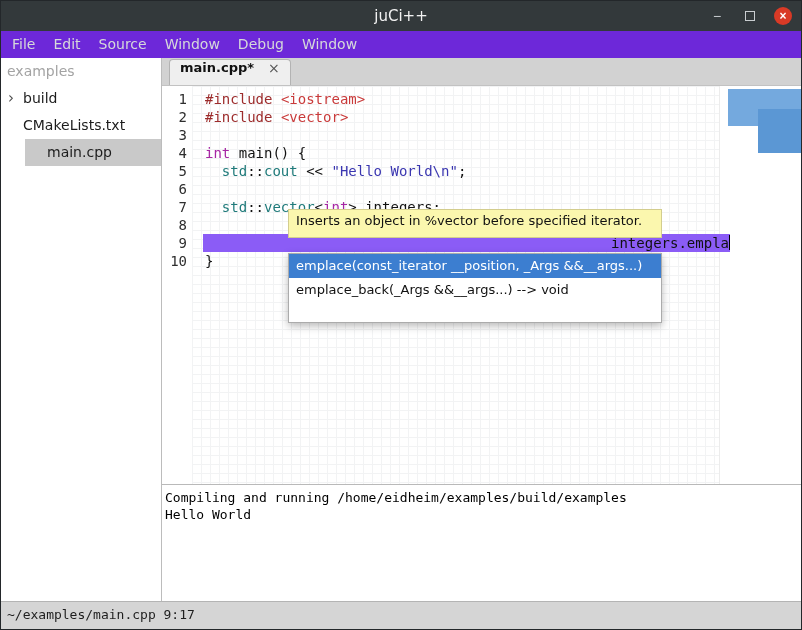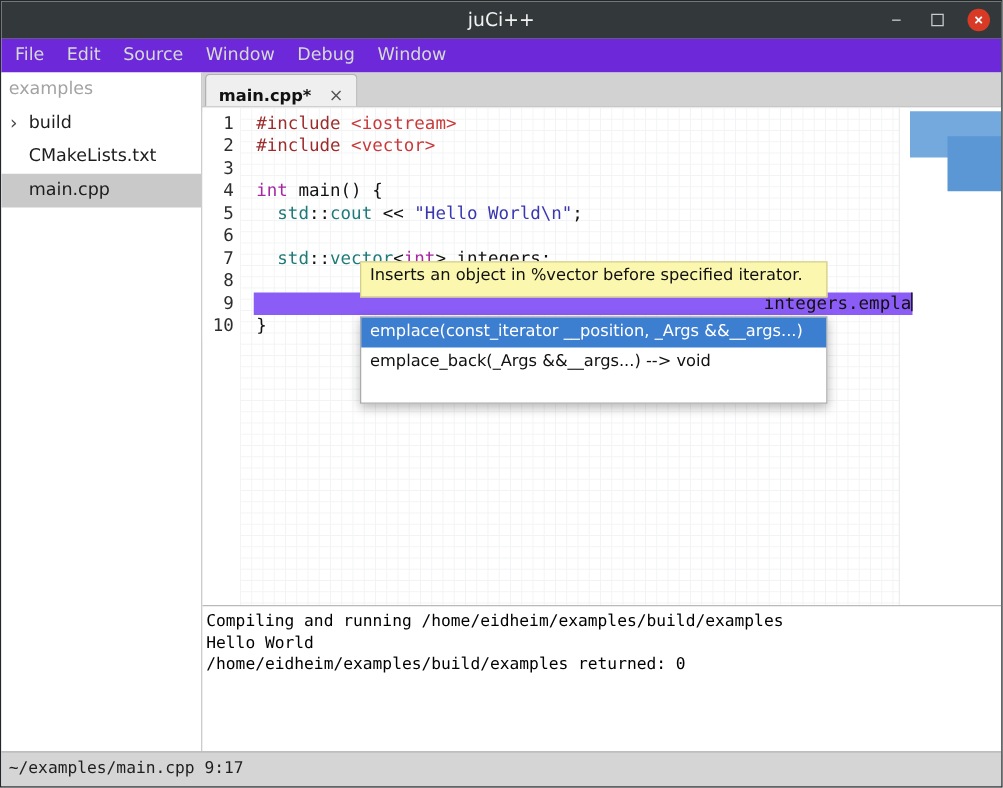--- a/index.html
+++ b/index.html
@@ -21,27 +21,27 @@
   
   .menubar { position:absolute; left:0; top:30px; right:0; height:27px; background:#6d28d9;
              display:flex; align-items:center; padding-left:2px; box-sizing:border-box; }
   .menu-item { padding:0 9px; font-size:14px; color:#d6d9da; line-height:27px; }
 
   
   .sidebar { position:absolute; left:0; top:57px; width:161px; bottom:28px; background:#fff;
              border-right:1px solid #bcbcbc; box-sizing:border-box; }
   .sb-header { height:27px; line-height:27px; padding-left:6px; color:#a3a3a3; font-size:14px; }
   .sb-item { height:27px; line-height:27px; padding-left:22px; font-size:14px; color:#1c1c1c; position:relative; }
-  .sb-item.selected { background:#c9c9c9; }
+  .sb-item.selected { background:#c9c9c9;margin-left:24px; }
   .chev { position:absolute; left:7px; top:0; font-size:15px; color:#4a4a4a; }
 
   
   .tabbar { position:absolute; left:161px; top:57px; right:0; height:28px; background:#d2d2d2;
             border-bottom:1px solid #c2c2c2; box-sizing:border-box; display:flex; align-items:flex-end; }
-  .tab { display:flex; align-items:flex-end; gap:14px; margin-left:2px; padding:0 10px; height:25px;
+  .tab { display:flex; align-items:flex-start; gap:14px; margin-left:7px; padding:0 10px; height:25px;
          background:#efefef; border:1px solid #b3b3b3; border-bottom:none; border-radius:4px 4px 0 0; }
   .tab-label { font-size:13px; font-weight:bold; color:#111; }
   .tab-close { font-size:14px; color:#555; }
 
   
   .editor { position:absolute; left:161px; top:85px; right:0; height:398px; background:#fff; overflow:hidden; }
   .grid-bg { position:absolute; left:30px; top:0; width:527px; bottom:0;
              background-image: linear-gradient(to right, #f2f3f4 1px, transparent 1px),
                                linear-gradient(to bottom, #f2f3f4 1px, transparent 1px);
              background-size:9px 9px; border-right:1px solid #ececec; }
@@ -147,20 +147,19 @@
   <div class="tooltip"><span>Inserts an object in %vector before specified iterator.</span></div>
 
   <div class="popup">
     <div class="pop-row selected">emplace(const_iterator __position, _Args &amp;&amp;__args...)</div>
     <div class="pop-row">emplace_back(_Args &amp;&amp;__args...) --&gt; void</div>
   </div>
 
   <div class="terminal">
     <div class="term-line">Compiling and running /home/eidheim/examples/build/examples</div>
     <div class="term-line">Hello World</div>
-    <div class="term-line">/home/eidheim/examples/build/examples returned: 0</div>
   </div>
 
   <div class="statusbar">
     <span>~/examples/main.cpp 9:17</span>
   </div>
 
 </div>
 
 </body></html>

